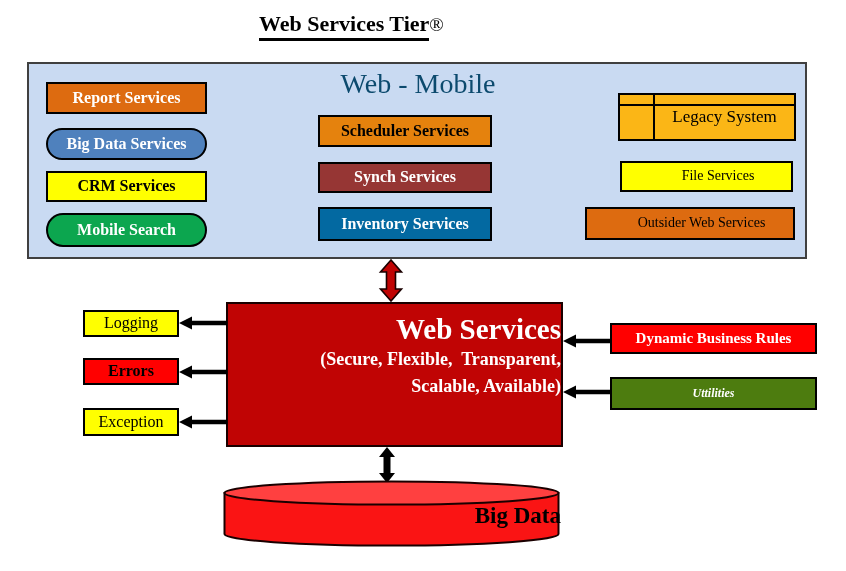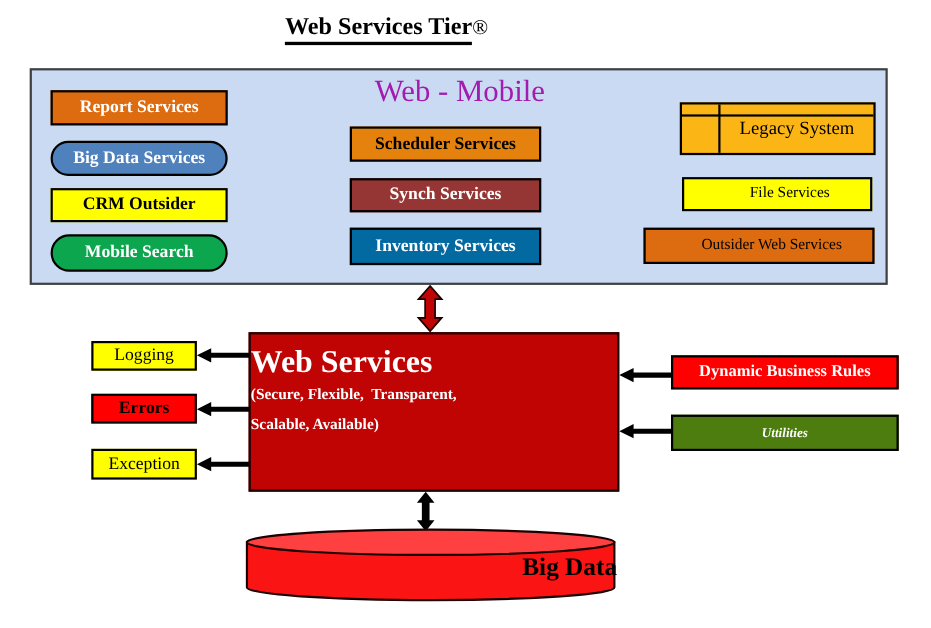--- a/index.html
+++ b/index.html
@@ -25,21 +25,21 @@
   #page-title .underlined { border-bottom:3px solid #000; padding-bottom:2px; }
   #page-title .mark { font-weight:normal; font-size:19px; }
 
   
   #web-mobile-panel {
     left:27px; top:62px; width:780px; height:197px;
     background:#C9DAF2; border:2px solid #404040;
   }
   #panel-title {
     left:303px; top:68px; width:230px; height:32px;
-    text-align:center; font-size:28px; color:#a21caf;
+    text-align:center; font-size:28px; color:#0c4a6e;
   }
 
   .fz16 { font-size:16px; }
   .fz17 { font-size:17px; }
   .fz18 { font-size:14px;padding-left:23px; }
 
   #box-report    { left:46px;  top:82px;  width:161px; height:32px; background:#DD6B10; }
   #box-bigdata   { left:46px;  top:128px; width:161px; height:32px; background:#4F81BD;border-radius:16px; }
   #box-crm       { left:46px;  top:171px; width:161px; height:31px; background:#FFFF00; }
   #box-mobile    { left:46px;  top:213px; width:161px; height:34px; background:#0CA64F;border-radius:17px; }
@@ -52,24 +52,24 @@
                    padding-left:35px; padding-top:0; }
   .legacy-hline  { position:absolute; left:0; right:0; top:9px; height:2px; background:#000; }
   .legacy-vline  { position:absolute; top:0; bottom:0; left:33px; width:2px; background:#000; }
   #box-file      { left:620px; top:161px; width:173px; height:31px; background:#FFFF00; }
   #box-outsider  { left:585px; top:207px; width:210px; height:33px; background:#DD6B10; }
 
   
   #web-services-box {
     left:226px; top:302px; width:337px; height:145px;
     background:#C00404; border:2px solid #1A0000;
-    display:block; text-align:left; color:#fff;
+    display:block; text-align:right; color:#fff;
   }
   #web-services-title { margin-top:8px; font-size:29px; font-weight:bold; line-height:34px; }
-  .ws-subtitle { font-size:14px; font-weight:bold; line-height:27px; white-space:pre; }
+  .ws-subtitle { font-size:18px; font-weight:bold; line-height:27px; white-space:pre; }
 
   
   #box-logging   { left:83px; top:310px; width:96px; height:27px; background:#FFFF00; }
   #box-errors    { left:83px; top:358px; width:96px; height:27px; background:#FF0000; }
   #box-exception { left:83px; top:408px; width:96px; height:28px; background:#FFFF00; }
 
   
   #box-dbr       { left:610px; top:323px; width:207px; height:31px; background:#FF0000; font-size:15px; }
   #box-utt       { left:610px; top:377px; width:207px; height:33px; background:#4d7c0f; font-size:12px;font-style:italic; }
 
@@ -89,21 +89,21 @@
 
   <div class="abs" id="page-title">
     <span class="underlined">Web Services Tier</span><span class="mark">®</span>
   </div>
 
   <div class="abs" id="web-mobile-panel"></div>
   <div class="abs" id="panel-title">Web - Mobile</div>
 
   <div class="box bold white fz16" id="box-report">Report Services</div>
   <div class="box bold white fz16" id="box-bigdata">Big Data Services</div>
-  <div class="box bold black fz16" id="box-crm">CRM Outsider</div>
+  <div class="box bold black fz16" id="box-crm">CRM Services</div>
   <div class="box bold white fz16" id="box-mobile">Mobile Search</div>
 
   <div class="box bold black fz16" id="box-scheduler">Scheduler Services</div>
   <div class="box bold white fz16" id="box-synch">Synch Services</div>
   <div class="box bold white fz16" id="box-inventory">Inventory Services</div>
 
   <div class="box black fz17" id="box-legacy">
     <div class="legacy-hline"></div>
     <div class="legacy-vline"></div>
     <span>Legacy System</span>

